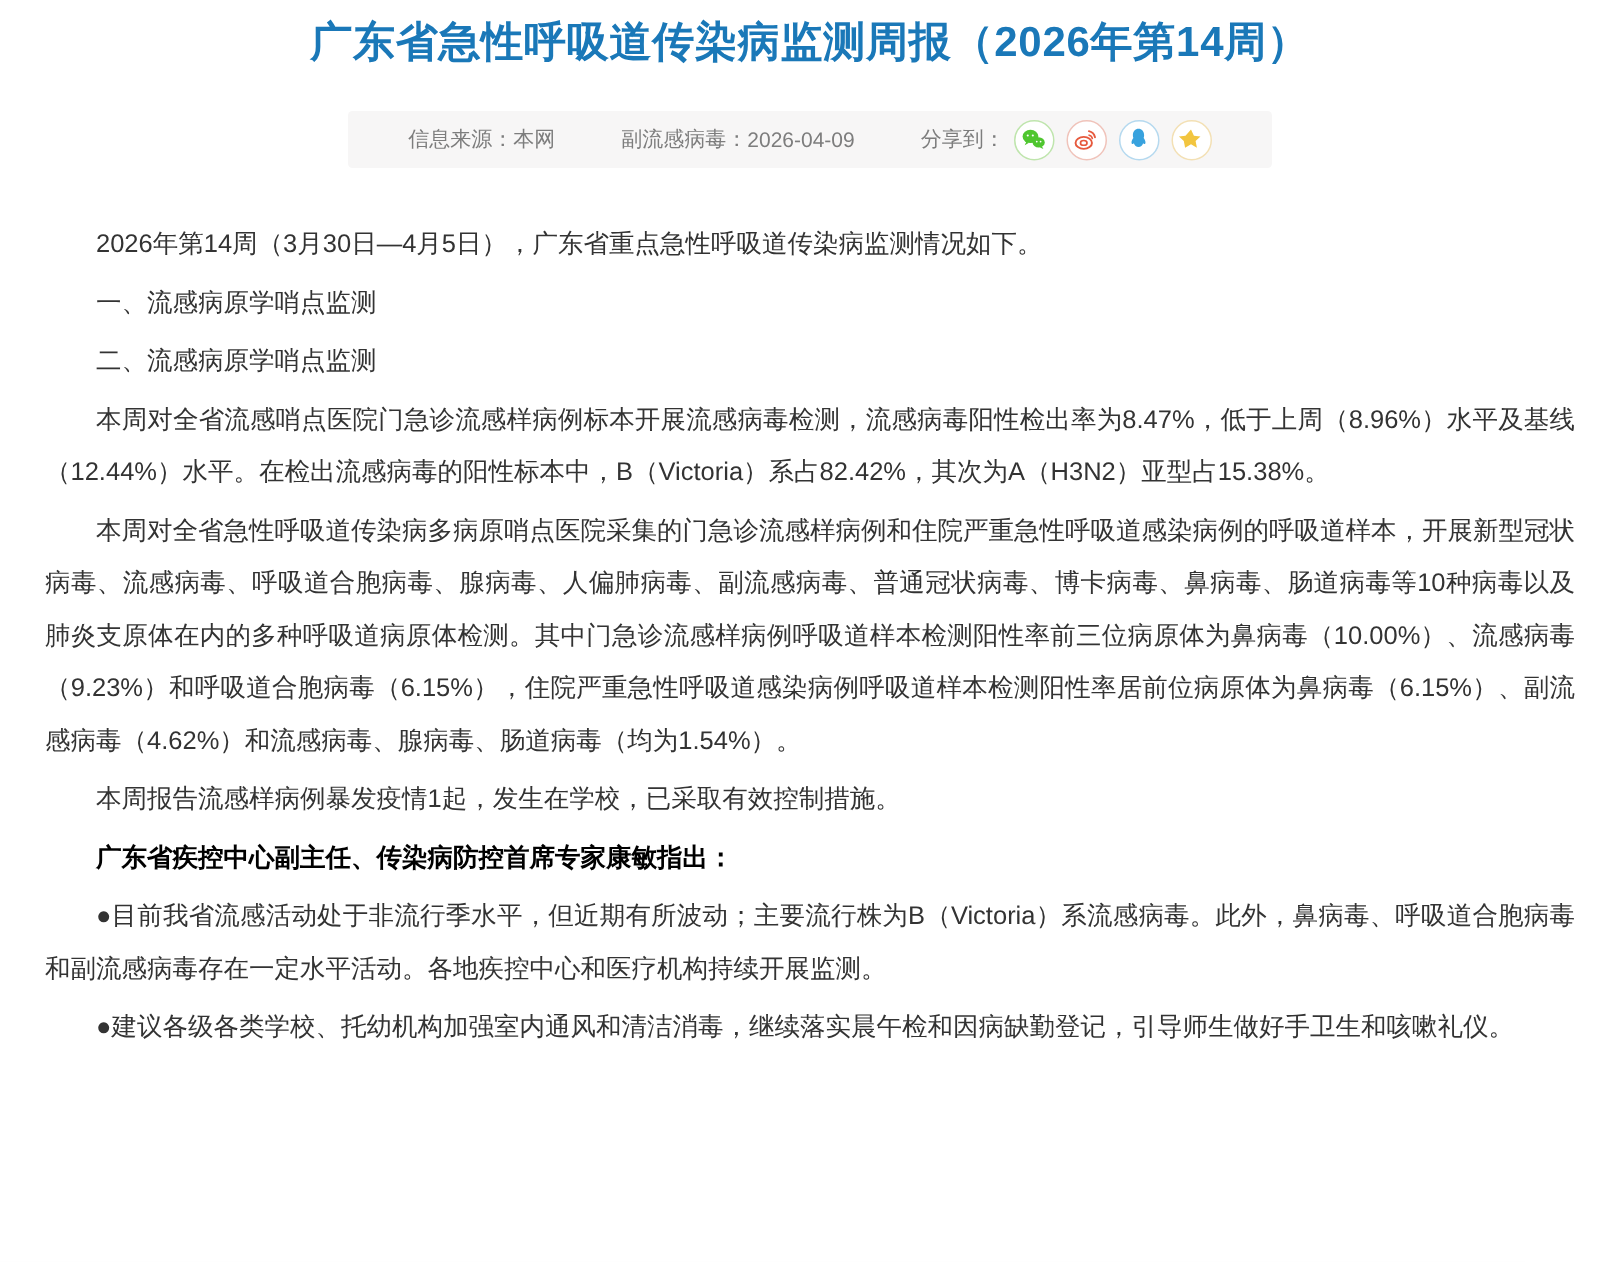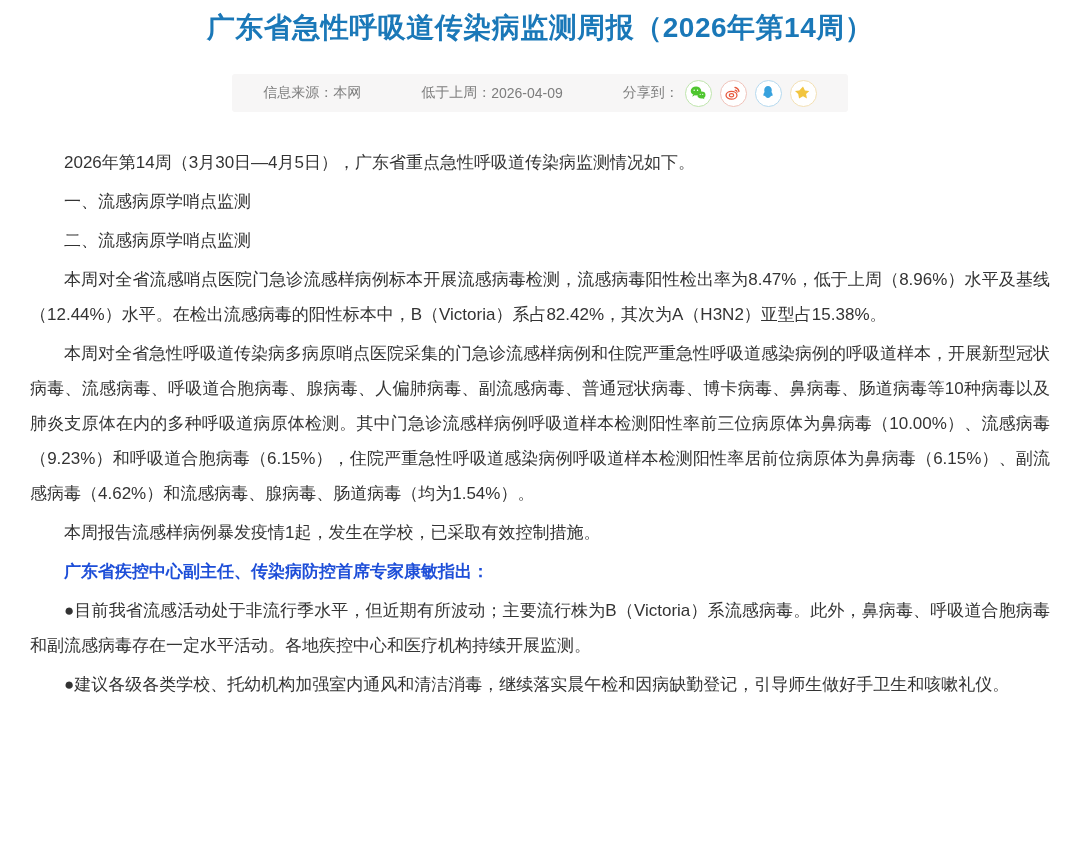--- a/index.html
+++ b/index.html
@@ -25,21 +25,21 @@
   }
   .meta-bar {
     width: 616px;
     height: 38px;
     margin: 27px auto 0 auto;
     background: #f7f6f6;
     border-radius: 3px;
     display: flex;
     align-items: center;
     justify-content: center;
-    gap: 60px;
+    gap: 44px;
     font-size: 14px;
     color: #7d7d7d;
     white-space: nowrap;
   }
   .meta-item { display: inline-flex; align-items: center; }
   .share-icons { display: inline-flex; align-items: center; gap: 8px; margin-left: 6px; }
   .share-icon {
     width: 27px; height: 27px;
     border-radius: 50%;
     border: 1px solid #ddd;
@@ -55,36 +55,36 @@
     margin: 33px 30px 0 30px;
     font-size: 17px;
     color: #333333;
     text-align: justify;
   }
   .article p {
     margin: 0 0 4px 0;
     line-height: 35px;
     text-indent: 2em;
   }
-  .article p.bold-lead { font-weight: bold; color: #1d4ed8; }
+  .article p.bold-lead { font-weight: bold; color: #000000; }
 </style>
 </head>
 <body>
 
 <div class="page">
 
   <h1 class="title">广东省急性呼吸道传染病监测周报（2026年第14周）</h1>
 
   <div class="meta-bar">
     <span class="meta-item">
         <span>信息来源：</span>
         <span>本网</span>
       </span>
     <span class="meta-item">
-        <span>低于上周：</span>
+        <span>副流感病毒：</span>
         <span>2026-04-09</span>
       </span>
     <span class="meta-item">
       <span>分享到：</span>
       <span class="share-icons" id="share-icons">
           <span class="share-icon" title="微信" style="border-color: rgb(191, 229, 173);">
             <svg viewBox="0 0 24 24">
               <g fill="#4fc62f">
                 <ellipse cx="9.3" cy="9.3" rx="7" ry="5.9"></ellipse>
                 <path d="M5.8 13.6 L4.2 17 L7.6 15"></path>

